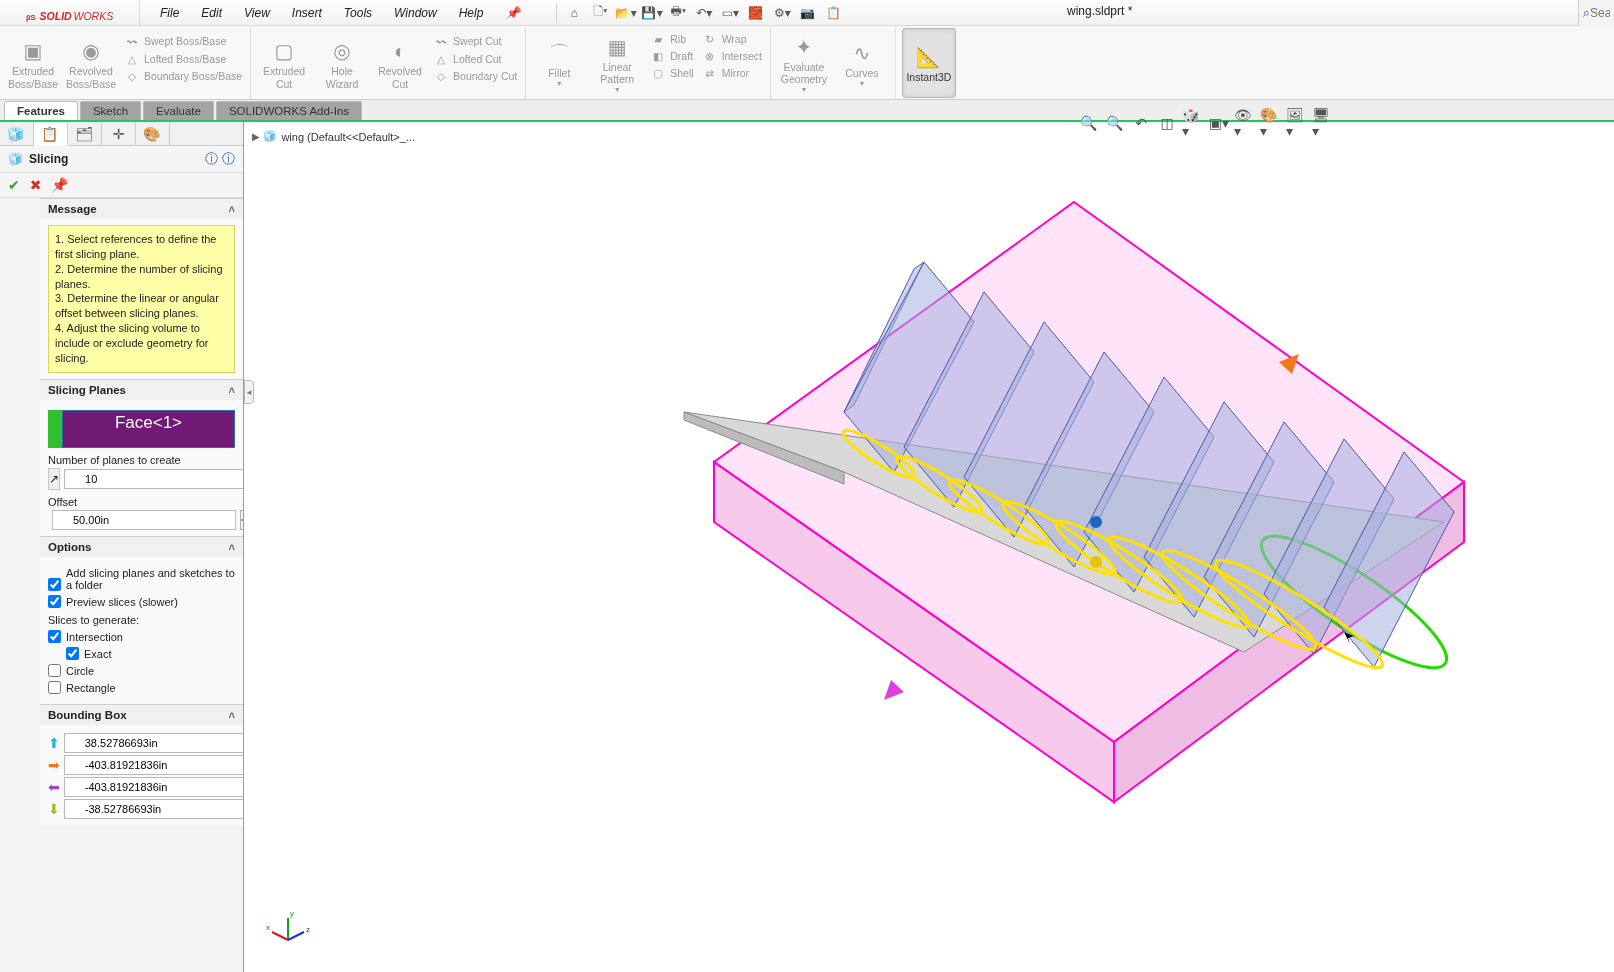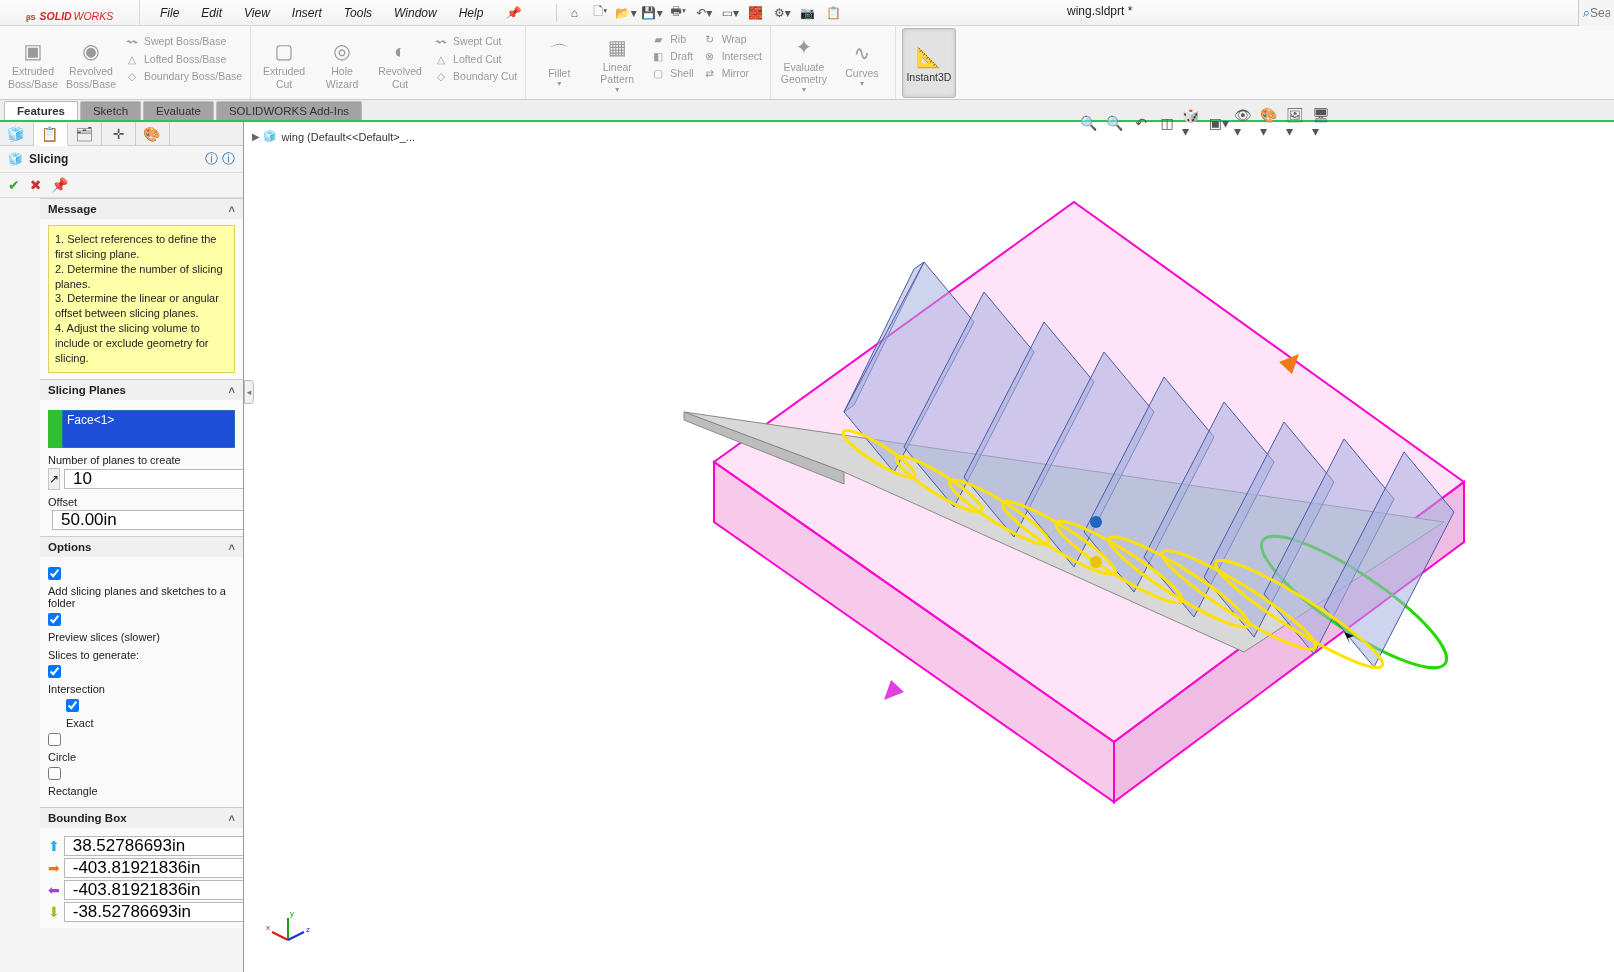--- a/index.html
+++ b/index.html
@@ -40,28 +40,28 @@
 .pm-header .pm-help { margin-left:auto; display:flex; gap:4px; color:#2a6fb5; font-size:13px;}
 .pm-accept { padding:4px 8px; display:flex; gap:10px; border-bottom:1px solid #ddd;}
 .pm-accept span { font-size:14px; }
 .section { border-top:1px solid #ccc;margin-left:40px; }
 .section-head { display:flex; align-items:center; justify-content:space-between; padding:4px 8px; font-weight:bold; font-size:11.5px; background:#f0f0f0;}
 .section-head .chev { color:#666; font-size:11px;}
 .section-body { padding:6px 8px; font-size:11.5px; background:#fafafa; }
 .msg-box { background:#ffffa8; border:1px solid #e0d060; padding:6px; font-size:11px; line-height:1.35; }
 .sel-row { display:flex; align-items:stretch; gap:0; margin-top:4px;}
 .sel-indicator { width:14px; background:#2fbf2f; }
-.sel-field { flex:1; border:1px solid #2a6fb5; background:#1d4ed8; color:#fff; padding:2px 4px; font-size:12px; height:38px;}
+.sel-field { flex:1; border:1px solid #2a6fb5; background:#701a75; color:#fff; padding:2px 4px; font-size:17px; height:38px;text-align:center;}
 .lbl { font-size:11px; margin-top:6px; display:block;}
 .spin-row { display:flex; align-items:center; gap:4px; margin-top:2px;}
 .spin-row .lead-ico { width:22px; height:22px; border:1px solid #c4c4c4; display:flex; align-items:center; justify-content:center; background:#efefef; font-size:12px;}
-.spin-row input { flex:1; border:1px solid #b8b8b8; padding:2px 8px; font-size:17px; height:20px;}
+.spin-row input { flex:1; border:1px solid #b8b8b8; padding:2px 20px; font-size:11px; height:20px;}
 .spin-btns { display:flex; flex-direction:column; }
 .spin-btns button { width:14px; height:10px; font-size:7px; line-height:7px; border:1px solid #aeaeae; background:#f2f2f2; padding:0;}
-.chk { display:flex; align-items:flex-start; gap:5px; margin:4px 0; font-size:11px;flex-direction:column;}
+.chk { display:flex; align-items:flex-end; gap:5px; margin:4px 0; font-size:11px;}
 .chk.indent { margin-left:18px; }
 .arrow-ico { width:18px; height:18px; display:flex; align-items:center; justify-content:center; font-size:14px; }
 .arrow-up    { color:#1fb4e6; }
 .arrow-right { color:#f07818; }
 .arrow-left  { color:#a040d0; }
 .arrow-down  { color:#9fbf20; }
 
 .viewport { flex:1; position:relative; background:#fff; }
 .breadcrumb { position:absolute; top:8px; left:8px; font-size:11px; display:flex; align-items:center; gap:4px; color:#333;}
 .breadcrumb .tri { color:#666; font-size:10px;}

